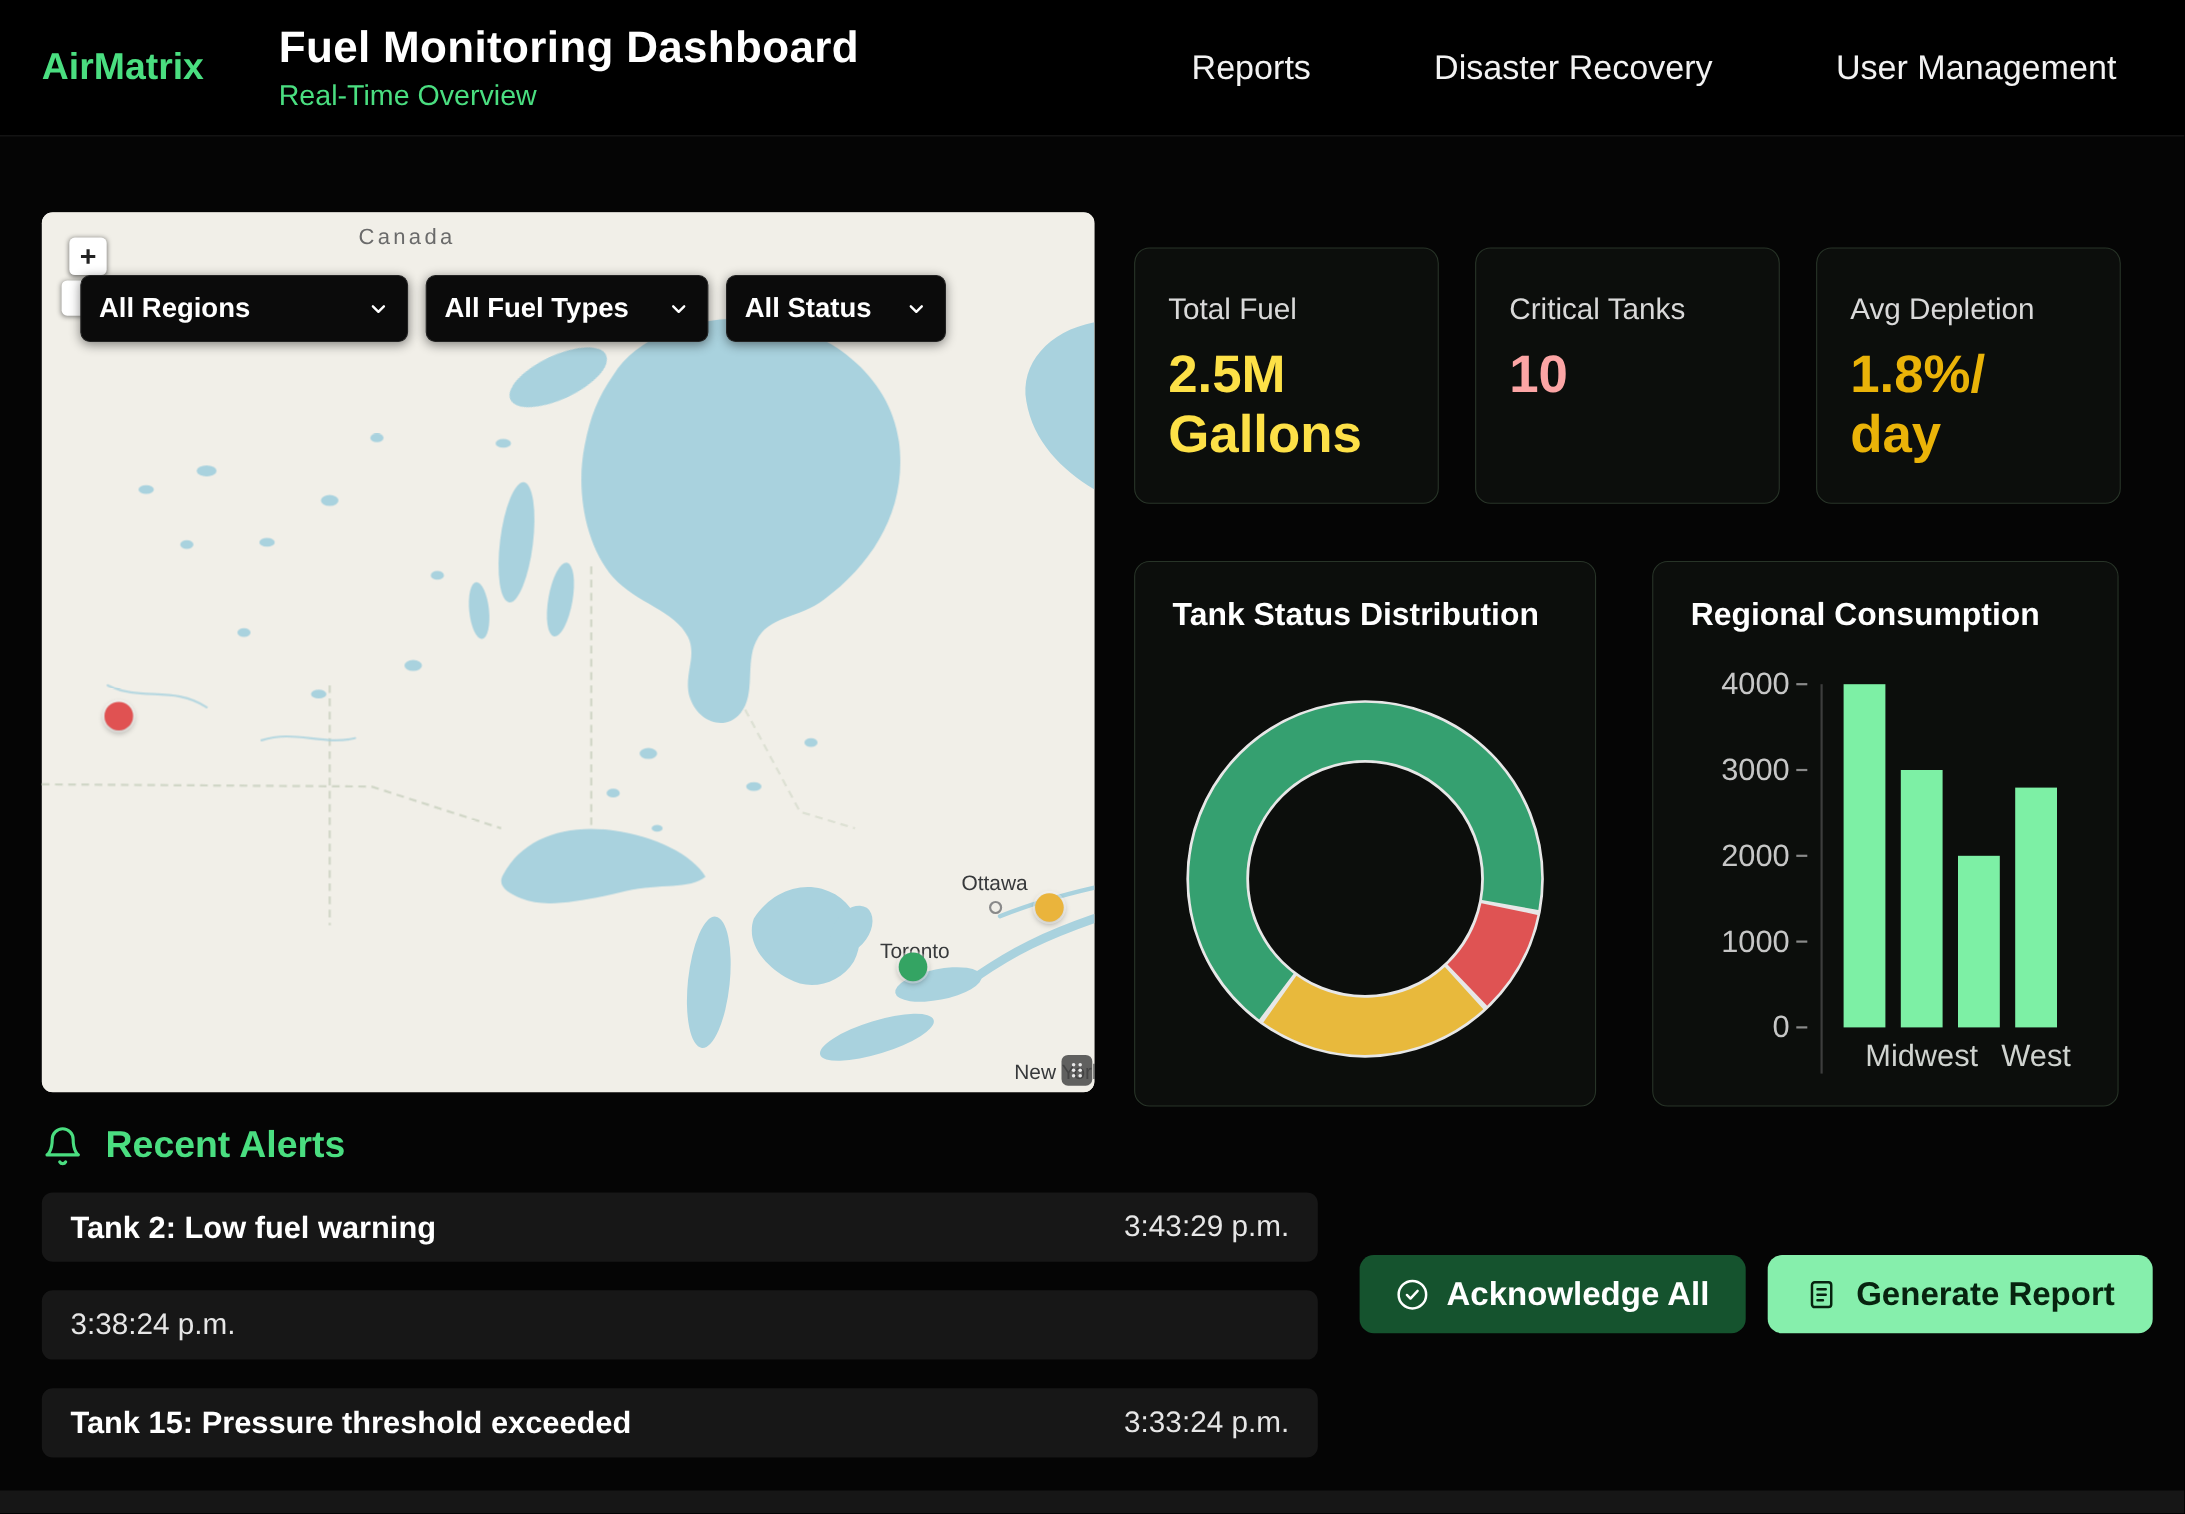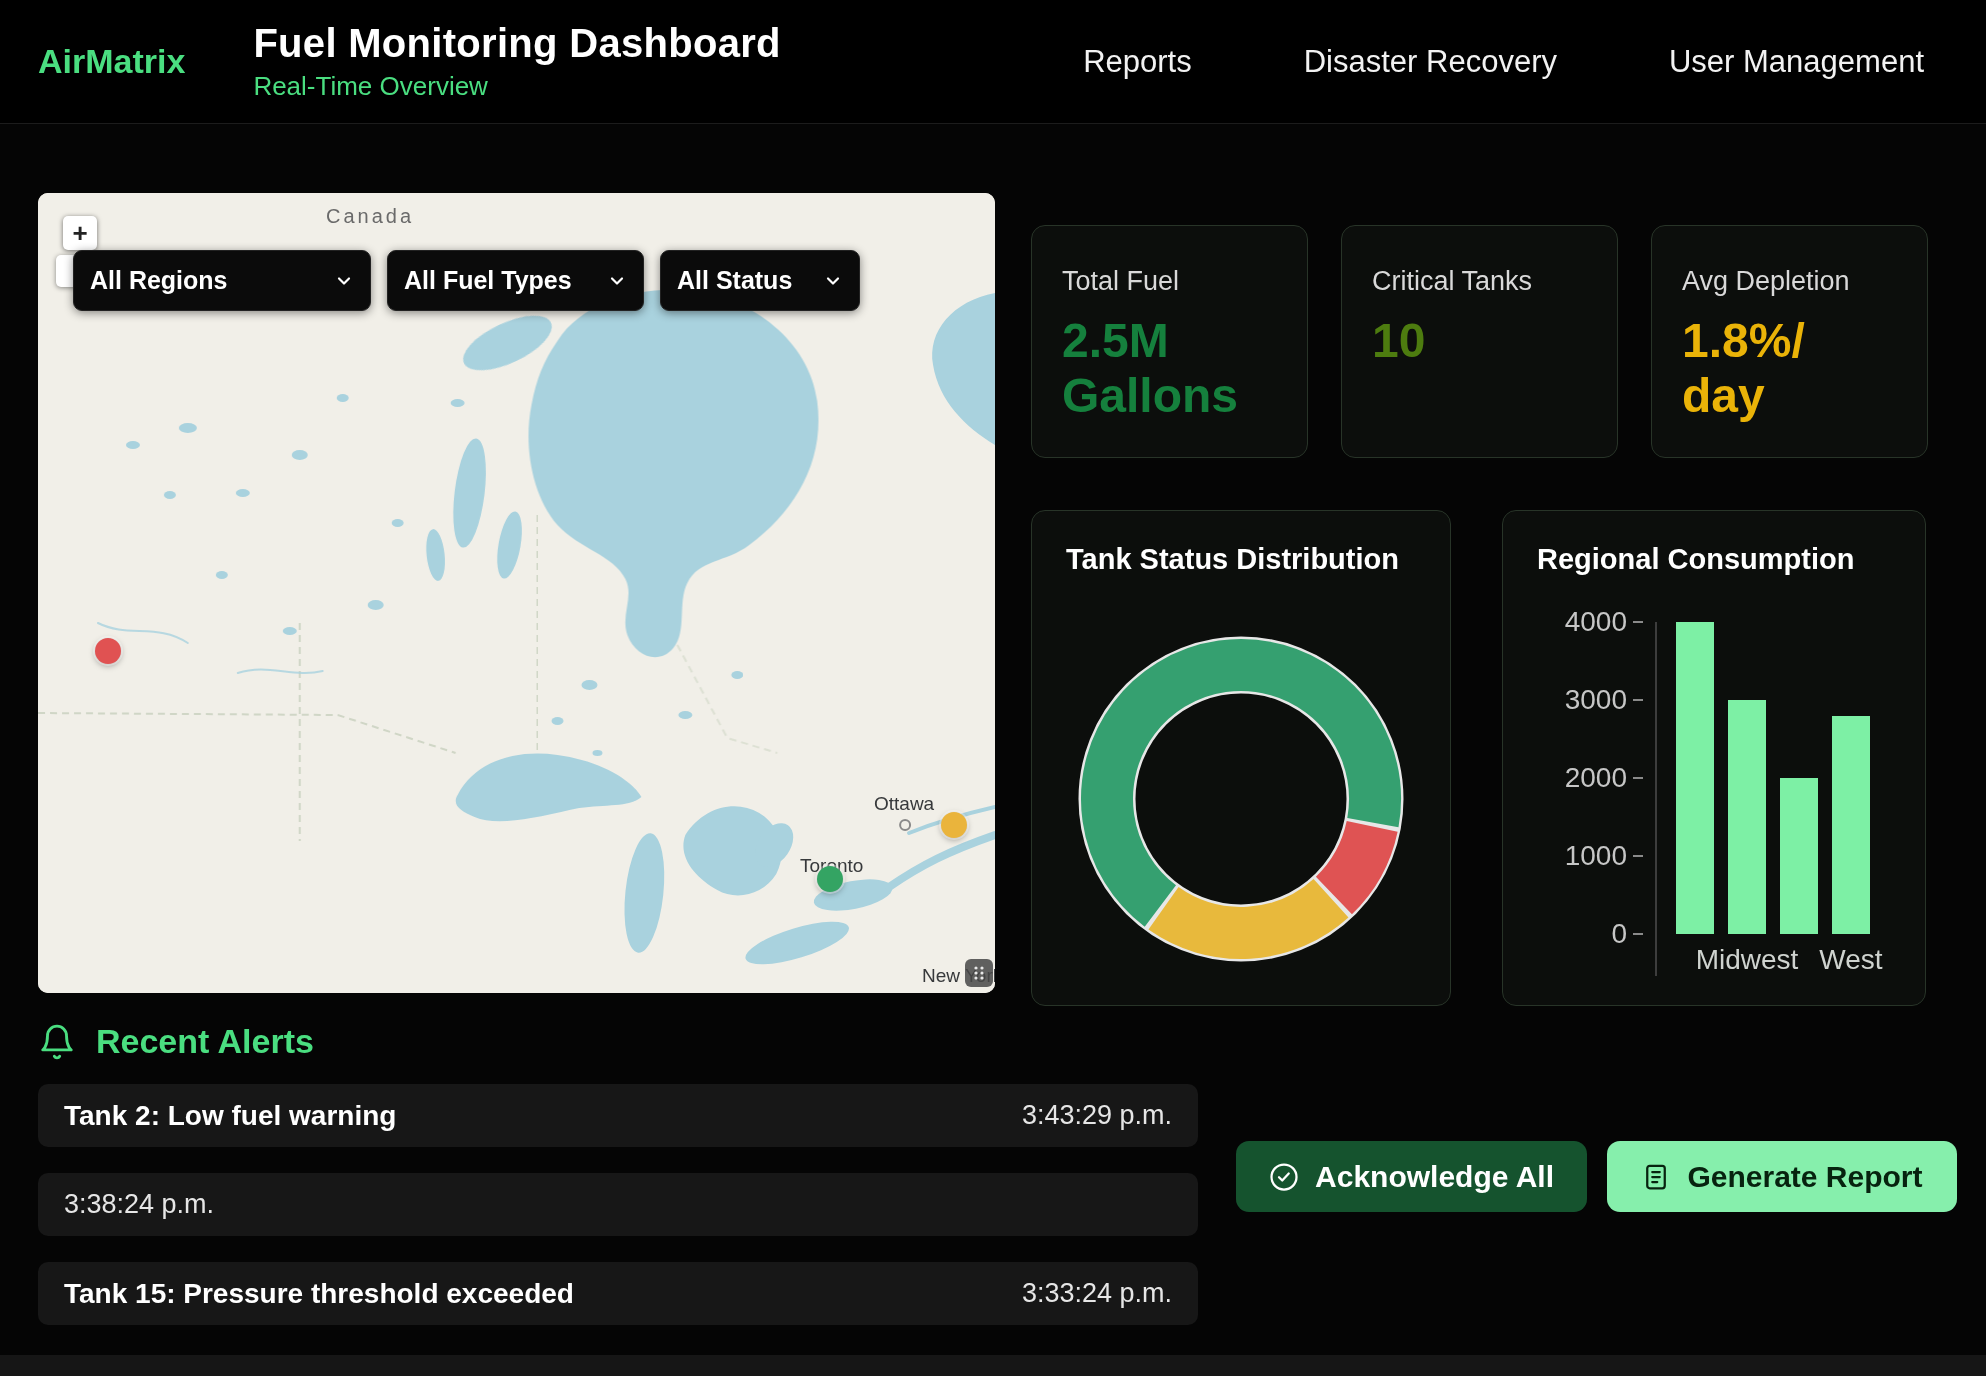--- a/index.html
+++ b/index.html
@@ -222,25 +222,25 @@
             <circle cx="5" cy="13" r="1.6"></circle>
             <circle cx="11" cy="13" r="1.6"></circle>
           </g>
       </svg>
     </div>
   </section>
 
   <div class="stats">
     <div class="card stat">
       <div class="stat-label">Total Fuel</div>
-      <div class="stat-value" style="color: #15803d;">2.5M Gallons</div>
+      <div class="stat-value" style="color: #fde047;">2.5M Gallons</div>
     </div>
     <div class="card stat">
       <div class="stat-label">Critical Tanks</div>
-      <div class="stat-value" style="color: #4d7c0f;">10</div>
+      <div class="stat-value" style="color: #fca5a5;">10</div>
     </div>
     <div class="card stat">
       <div class="stat-label">Avg Depletion</div>
       <div class="stat-value" style="color: rgb(234, 179, 8);">1.8%/ day</div>
     </div>
   </div>
 
   <div class="charts">
     <div class="card chart-card donut-card">
       <h2>Tank Status Distribution</h2>

